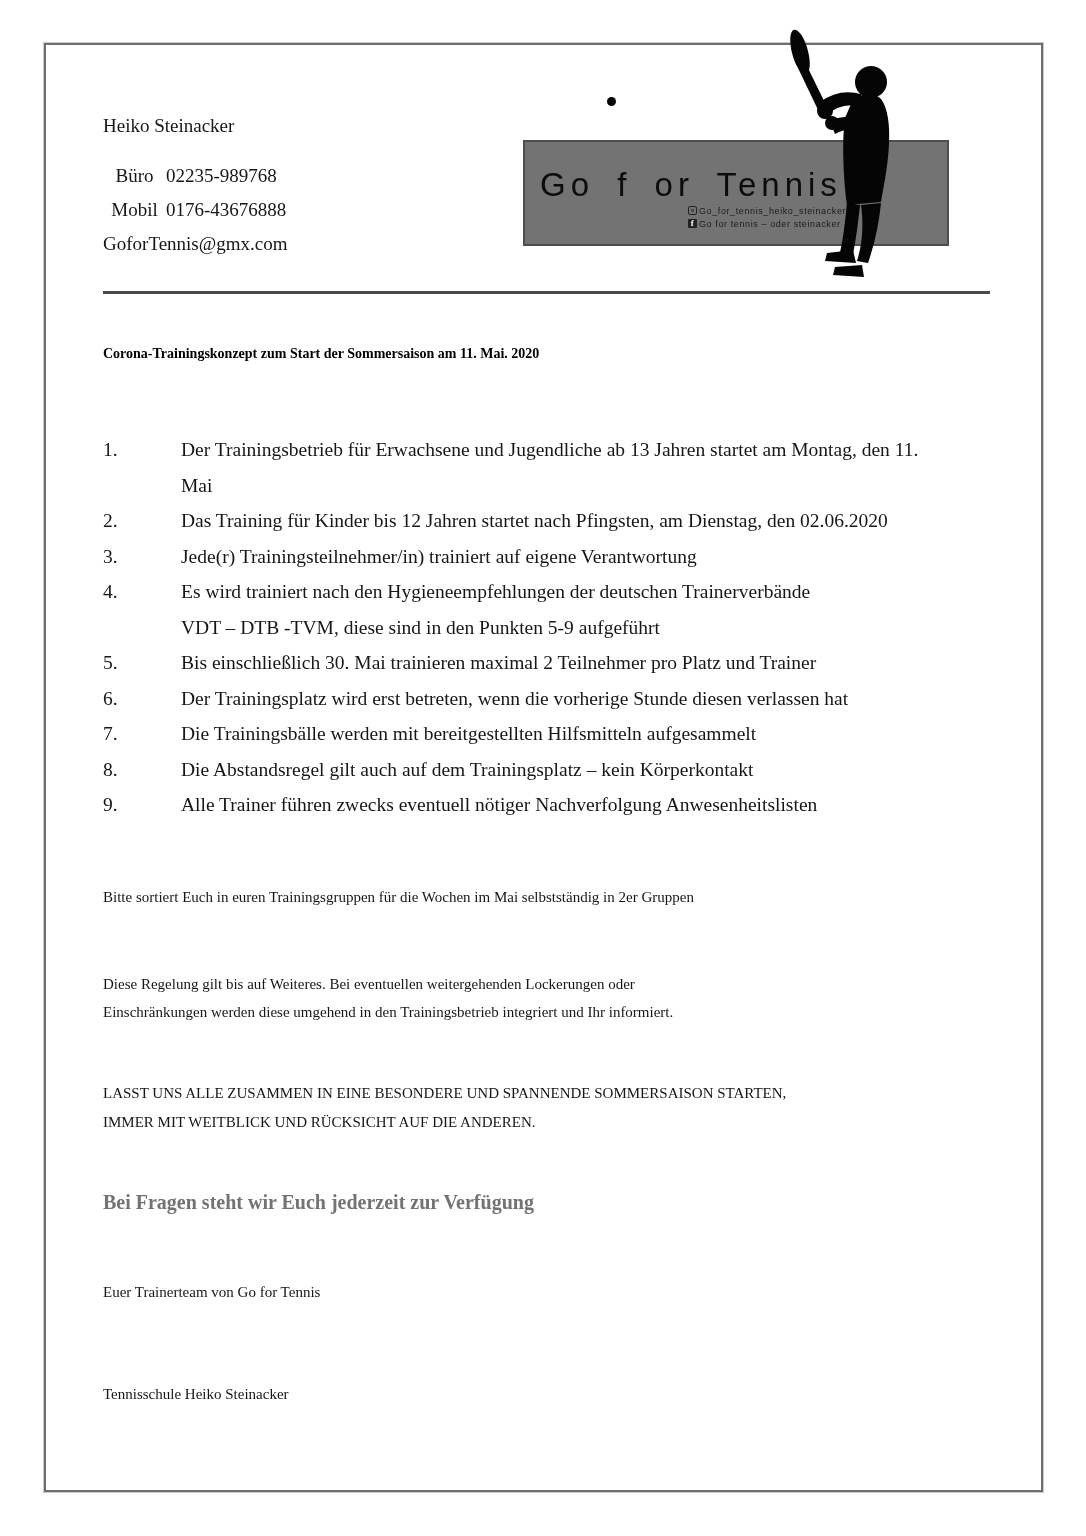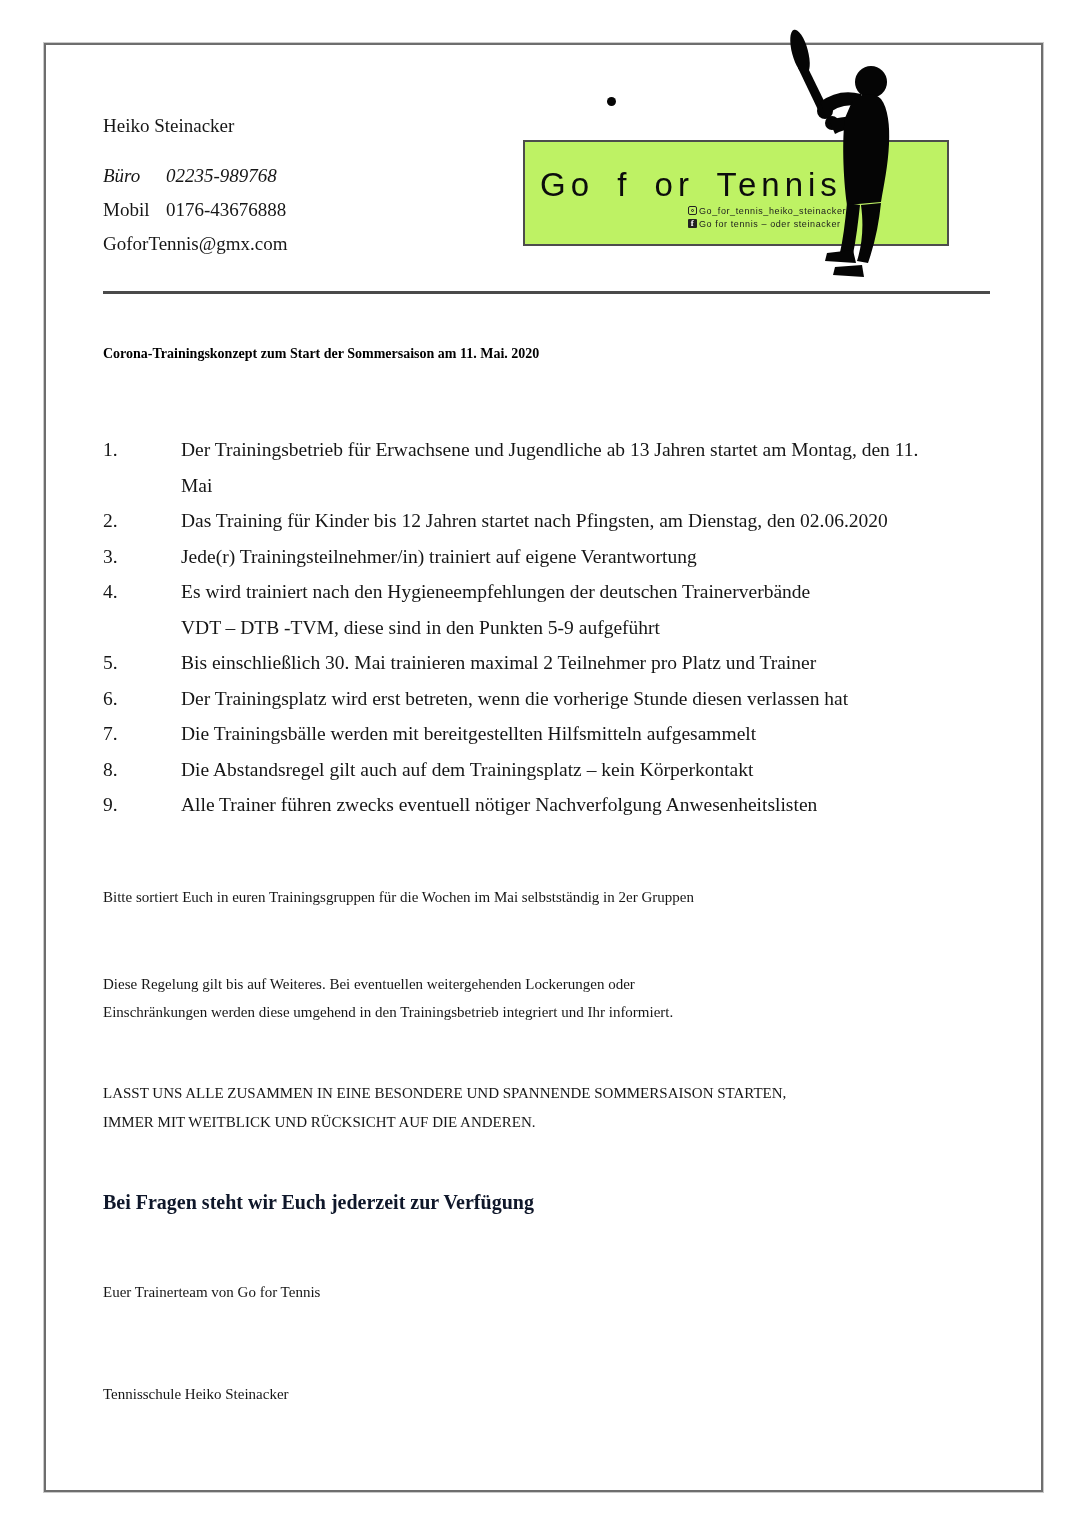--- a/index.html
+++ b/index.html
@@ -7,30 +7,30 @@
   body {
     width:1086px; height:1536px; position:relative; overflow:hidden;
     font-family:"Liberation Serif", serif; color:#161616;
   }
   .page-frame {
     position:absolute; left:44px; top:43px; width:999px; height:1449px;
     border:2px solid #6e6e6e; outline:1px solid #c9c9c9; background:#ffffff;
   }
   
   .contact { position:absolute; left:103px; top:114px; font-size:19px; line-height:24px; }
-  .contact .line { position:absolute; left:0; white-space:nowrap; }
+  .contact .line { position:absolute; left:0; white-space:nowrap;text-align:center; }
   .c-name  { top:0; }
-  .c-phone { top:50px;font-style:italic; }
+  .c-phone { top:50px; }
   .c-mobile{ top:84px; }
   .c-email { top:118px; }
   .c-label { display:inline-block; width:63px; }
   
   .logo-box {
     position:absolute; left:523px; top:140px; width:426px; height:106px;
-    border:2px solid #4d4d4d; background:#bef264;
+    border:2px solid #4d4d4d; background:#737373;
   }
   .logo-text {
     position:absolute; left:15px; top:24px;
     font-family:"Liberation Sans", sans-serif; font-size:33px; font-weight:400;
     letter-spacing:5px; word-spacing:9px; color:#0c0c0c; white-space:nowrap;
   }
   .logo-social {
     position:absolute; left:163px; top:62px;
     font-family:"Liberation Sans", sans-serif; font-size:9px; letter-spacing:0.6px;
     color:#1c1c1c;
@@ -55,21 +55,21 @@
   
   .doc-title { position:absolute; left:103px; top:346px; font-size:14px; font-weight:bold; color:#000; white-space:nowrap; }
   .rule-list { position:absolute; left:103px; top:432px; width:890px; font-size:19.5px; line-height:35.5px; }
   .rule-row { display:flex; }
   .rule-num { width:38px; flex:0 0 auto; }
   .rule-text { flex:1; white-space:pre-line;margin-left:40px; }
   .para { position:absolute; left:103px; width:900px; font-size:15px; white-space:pre-line; }
   .p-groups     { top:884px;  line-height:27px; }
   .p-regulation { top:971px;  line-height:27.5px; }
   .p-motto      { top:1079px; line-height:29px; }
-  .p-questions  { top:1189px; font-size:20px; font-weight:bold; color:#0f172a; line-height:27px; }
+  .p-questions  { top:1189px; font-size:20px; font-weight:bold; color:#737373; line-height:27px; }
   .p-signoff1   { top:1279px; line-height:27px; }
   .p-signoff2   { top:1381px; line-height:27px; }
 </style>
 </head>
 <body>
 
 <div class="page-frame"></div>
 
 <div class="contact">
   <div class="line c-name">Heiko Steinacker</div>

